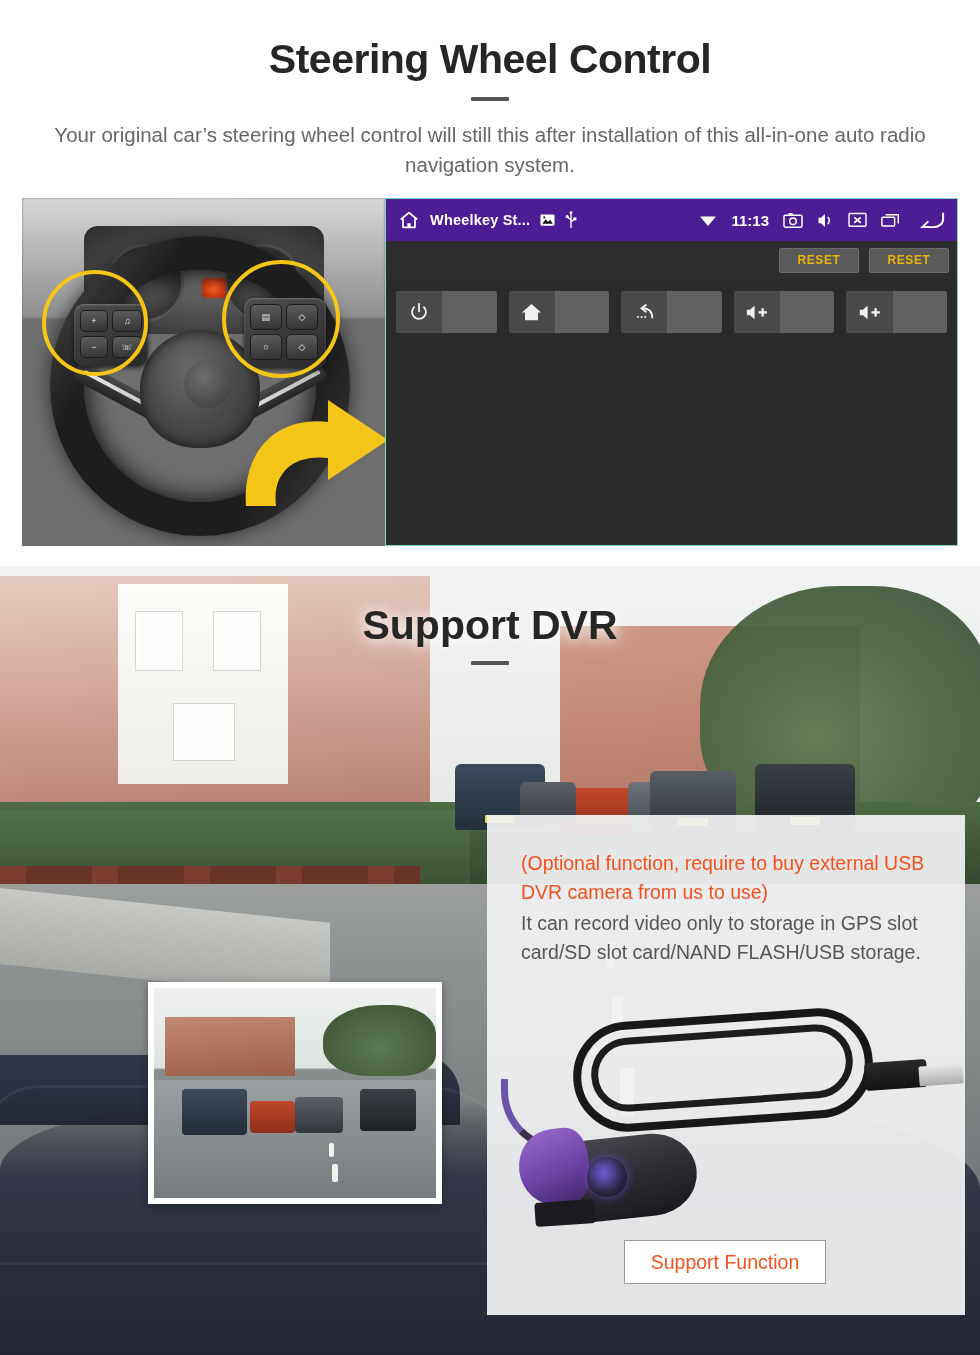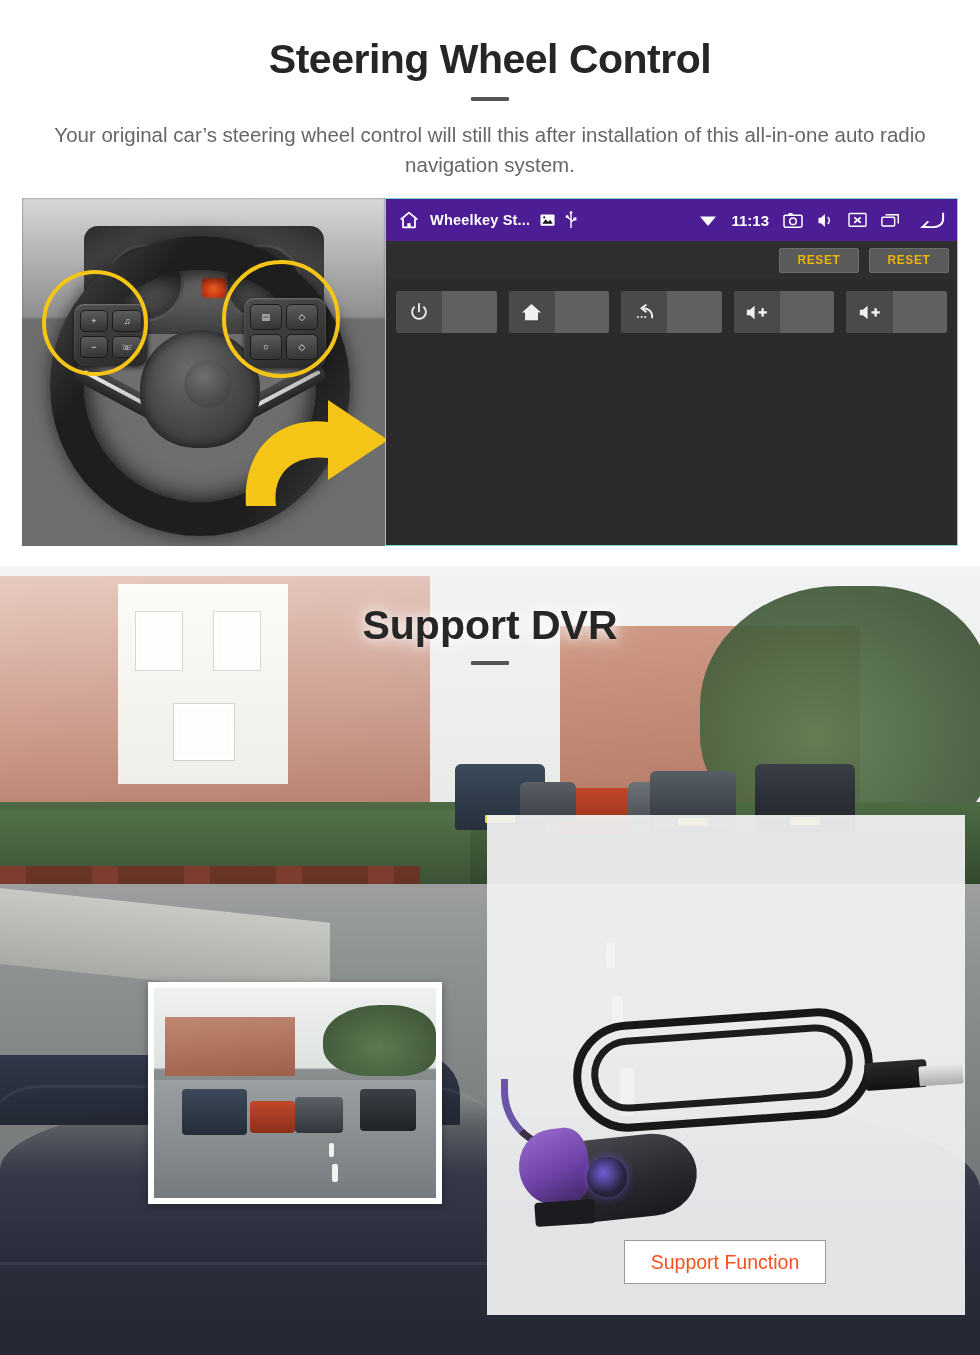--- a/index.html
+++ b/index.html
@@ -631,20 +631,24 @@
         <div class="ii-car" style="left:34%;  top:54%; width:16%; height:15%; background:linear-gradient(180deg,#c1472a,#8d2f1c);"></div>
         <div class="ii-car" style="left:50%;  top:52%; width:17%; height:17%; background:linear-gradient(180deg,#5c6169,#32373d);"></div>
         <div class="ii-car" style="left:73%;  top:48%; width:20%; height:20%; background:linear-gradient(180deg,#3b4046,#1f2328);"></div>
         <div class="lane-dash" style="left:62%; top:74%; width:5px; height:14px;"></div>
         <div class="lane-dash" style="left:63%; top:84%; width:6px; height:18px;"></div>
       </div>
     </div>
 
     <div class="info-panel">
 
+      <div class="info-text">
+        <div class="info-orange">(Optional function, require to buy external USB DVR camera from us to use)</div>
+        <div class="info-grey">It can record video only to storage in GPS slot card/SD slot card/NAND FLASH/USB storage.</div>
+      </div>
 
       <div class="product-img">
         <div class="cable"></div>
         <div class="cable2"></div>
         <div class="cable-tail"></div>
         <div class="usb-plug"></div>
         <div class="usb-metal"></div>
         <div class="cam-body"></div>
         <div class="cam-lens"></div>
         <div class="cam-glass"></div>

